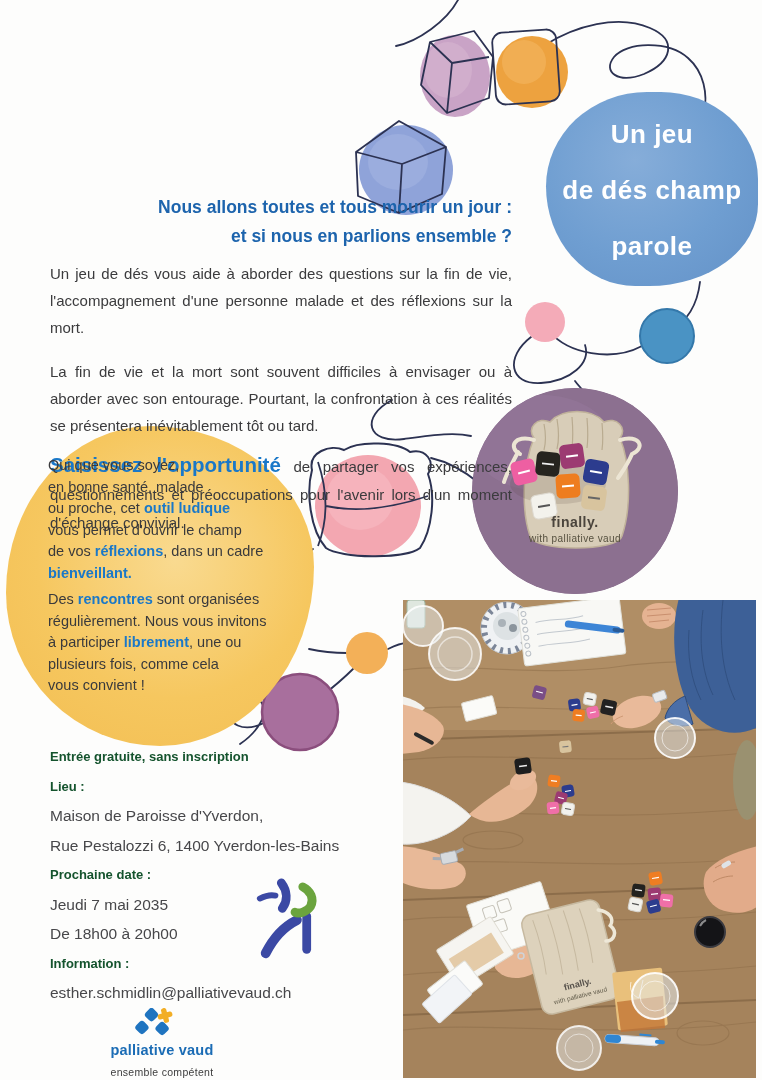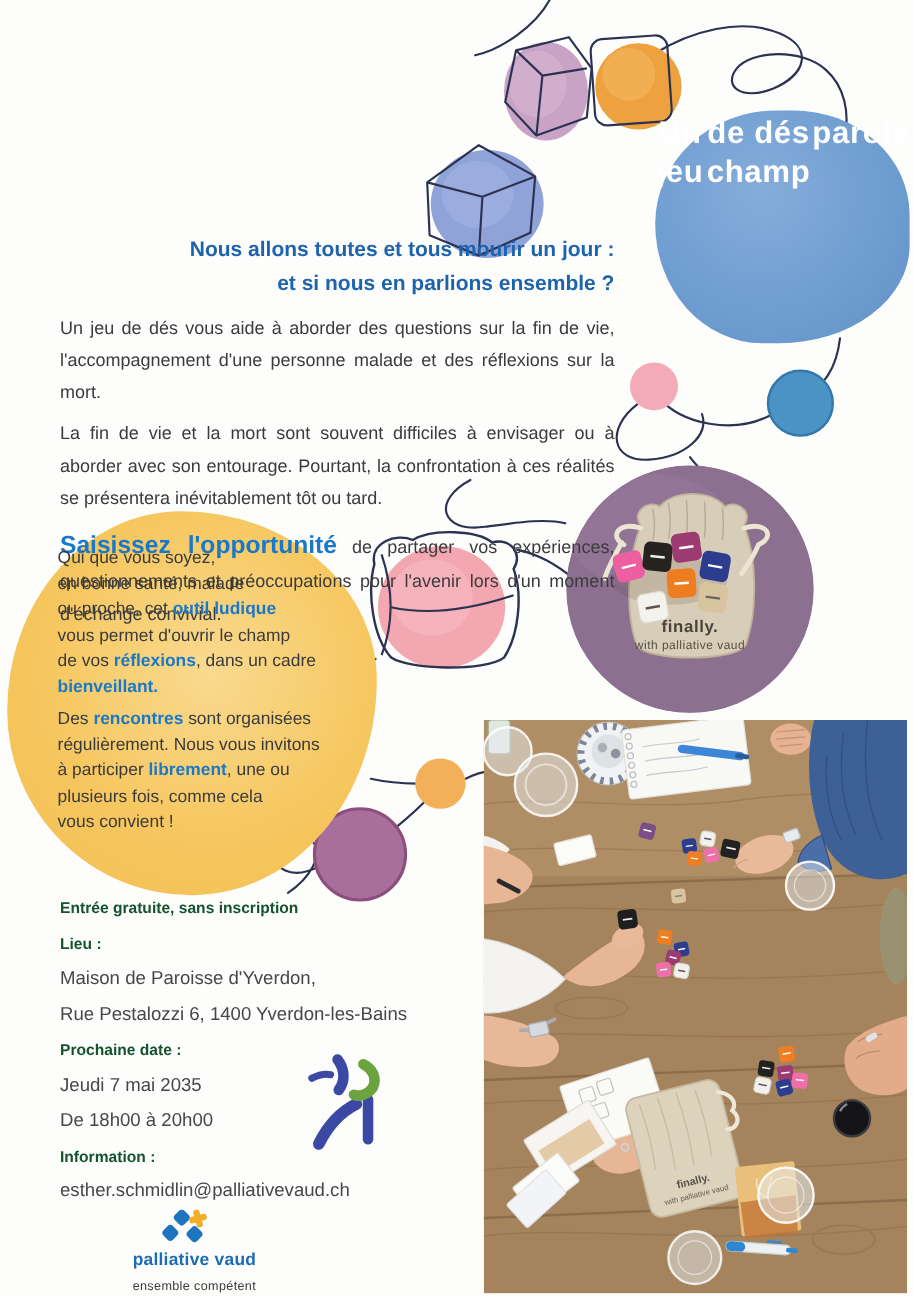--- a/index.html
+++ b/index.html
@@ -9,31 +9,31 @@
   .abs{position:absolute;}
 
   
   .title{left:46px;top:28px;font-size:64px;line-height:77px;font-weight:bold;
          color:#2e7dbf;letter-spacing:-1px;z-index:3;}
 
   
   .intro{left:50px;top:193px;width:462px;color:#3b3b3d;font-size:15px;z-index:3;}
   .intro .h{font-size:17.5px;font-weight:bold;color:#1d64ad;line-height:29px;text-align:right;}
   .intro p{margin:9px 0 0 0;text-align:justify;line-height:27px;}
-  .intro p.p2{margin-top:7px;}
+  .intro p.p2{margin-top:17px;}
   .intro p.p3{margin-top:12px;line-height:28px;}
   .lead{font-size:20.5px;font-weight:bold;color:#1a78c8;}
 
   
   .bubble{left:546px;top:92px;width:212px;height:194px;z-index:2;
           border-radius:51% 49% 55% 45% / 52% 48% 45% 55%;
           background:radial-gradient(circle at 42% 35%, #86add9 0%, #6f9ed1 55%, #6391c7 100%);}
-  .bubble-text{position:absolute;inset:0;display:flex;flex-direction:row;justify-content:center;
+  .bubble-text{position:absolute;inset:0;display:flex;flex-direction:column;justify-content:center;
                text-align:center;color:#fff;font-weight:bold;font-size:26px;line-height:33px;
-               letter-spacing:.5px;padding-top:2px;}
+               letter-spacing:.5px;padding-top:2px;gap:23px;}
 
   
   .yellow-blob{left:6px;top:426px;width:308px;height:320px;z-index:2;
                border-radius:47% 53% 50% 50% / 52% 44% 56% 48%;
                background:radial-gradient(circle at 55% 42%, #f9da90 0%, #f6c75f 55%, #f2bd51 100%);}
   .yellow-text{left:48px;top:455px;width:256px;z-index:3;font-size:14.5px;line-height:21.5px;
                color:#3a3a3c;}
   .yellow-text .gap{margin-top:5px;}
   .hl{color:#1a78c8;font-weight:bold;}
 

